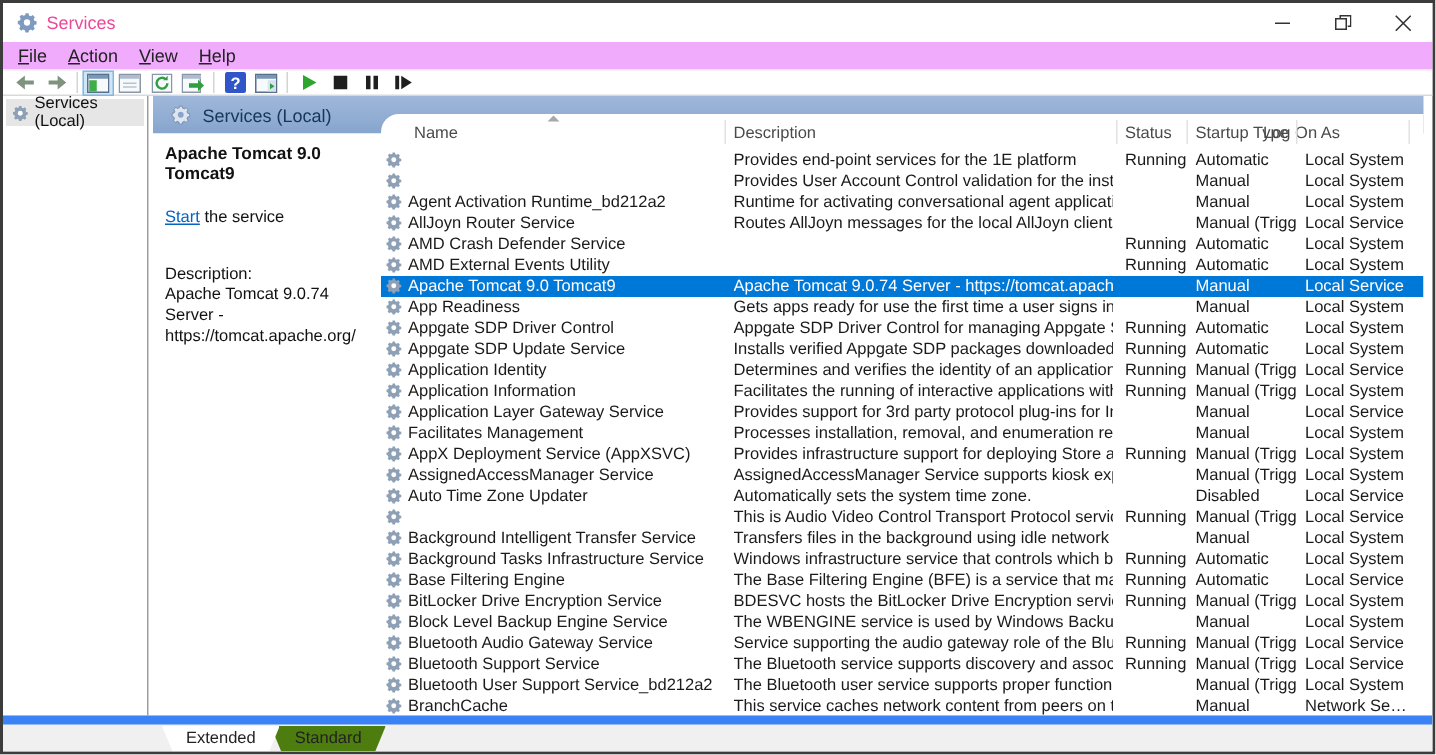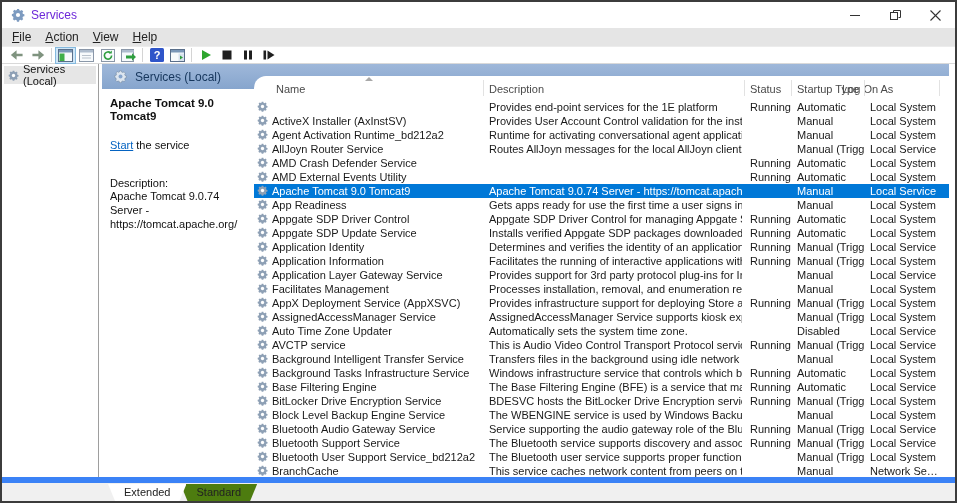--- a/index.html
+++ b/index.html
@@ -2,26 +2,26 @@
 <html><head>
 <meta charset="utf-8">
 <style>
   html,body{margin:0;padding:0;background:#fff;}
   *{box-sizing:border-box;font-family:"Liberation Sans",sans-serif;}
   .window{position:relative;width:957px;height:503px;border:2px solid #3c3c3c;background:#fff;overflow:hidden;}
 
   
   .titlebar{position:absolute;top:0;left:0;right:0;height:26px;background:#fff;display:flex;align-items:center;}
   .titlebar .appicon{margin:0 6px 0 9px;display:flex;}
-  .titlebar .title{font-size:12px;color:#6d28d9;}
+  .titlebar .title{font-size:12px;color:#ec4899;}
   .titlebar .spacer{flex:1;}
   .winbtn{width:40px;height:26px;display:flex;align-items:center;justify-content:center;}
 
   
-  .menubar{position:absolute;top:26px;left:0;right:0;height:19px;background:#e5e5e5;border-bottom:1px solid #ececec;display:flex;align-items:center;padding-left:3px;}
+  .menubar{position:absolute;top:26px;left:0;right:0;height:19px;background:#f0abfc;border-bottom:1px solid #ececec;display:flex;align-items:center;padding-left:3px;}
   .menu-item{font-size:12px;color:#222;padding:1px 7px;}
   .menu-item u{text-decoration:underline;}
 
   
   .toolbar{position:absolute;top:45px;left:0;right:0;height:17px;background:#fff;border-bottom:1px solid #d9d9d9;display:flex;align-items:center;padding-left:4px;}
   .tbtn{width:21px;height:17px;display:flex;align-items:center;justify-content:center;border:1px solid transparent;}
   .tbtn.active{background:#cfe6f7;border:1px solid #84b9de;}
   .tsep{width:1px;height:14px;background:#d4d4d4;margin:0 3px;}
 
   
@@ -244,21 +244,20 @@
     <span class="cell c-start">Automatic</span>
     <span class="cell c-logon">Local System</span>
   </div>
           <div class="row">
     <span class="c-icon">
       <svg width="11" height="11" viewBox="0 0 16 16">
                 <path fill="#8ea0b5" d="M6.8 1h2.4l.3 1.6 1.5.6 1.3-.9 1.7 1.7-.9 1.3.6 1.5 1.6.3v2.4l-1.6.3-.6 1.5.9 1.3-1.7 1.7-1.3-.9-1.5.6-.3 1.6H6.8l-.3-1.6-1.5-.6-1.3.9-1.7-1.7.9-1.3-.6-1.5L1 9.2V6.8l1.6-.3.6-1.5-.9-1.3 1.7-1.7 1.3.9 1.5-.6z"></path>
                 <circle cx="8" cy="8" r="2.4" fill="#fff"></circle>
               </svg>
     </span>
-    <span class="cell c-name">ActiveX Installer (AxInstSV)</span>
     <span class="cell c-desc">Provides User Account Control validation for the installation o…</span>
     <span class="cell c-status"></span>
     <span class="cell c-start">Manual</span>
     <span class="cell c-logon">Local System</span>
   </div>
           <div class="row">
     <span class="c-icon">
       <svg width="11" height="11" viewBox="0 0 16 16">
                 <path fill="#8ea0b5" d="M6.8 1h2.4l.3 1.6 1.5.6 1.3-.9 1.7 1.7-.9 1.3.6 1.5 1.6.3v2.4l-1.6.3-.6 1.5.9 1.3-1.7 1.7-1.3-.9-1.5.6-.3 1.6H6.8l-.3-1.6-1.5-.6-1.3.9-1.7-1.7.9-1.3-.6-1.5L1 9.2V6.8l1.6-.3.6-1.5-.9-1.3 1.7-1.7 1.3.9 1.5-.6z"></path>
                 <circle cx="8" cy="8" r="2.4" fill="#fff"></circle>
@@ -452,21 +451,20 @@
     <span class="cell c-start">Disabled</span>
     <span class="cell c-logon">Local Service</span>
   </div>
           <div class="row">
     <span class="c-icon">
       <svg width="11" height="11" viewBox="0 0 16 16">
                 <path fill="#8ea0b5" d="M6.8 1h2.4l.3 1.6 1.5.6 1.3-.9 1.7 1.7-.9 1.3.6 1.5 1.6.3v2.4l-1.6.3-.6 1.5.9 1.3-1.7 1.7-1.3-.9-1.5.6-.3 1.6H6.8l-.3-1.6-1.5-.6-1.3.9-1.7-1.7.9-1.3-.6-1.5L1 9.2V6.8l1.6-.3.6-1.5-.9-1.3 1.7-1.7 1.3.9 1.5-.6z"></path>
                 <circle cx="8" cy="8" r="2.4" fill="#fff"></circle>
               </svg>
     </span>
-    <span class="cell c-name">AVCTP service</span>
     <span class="cell c-desc">This is Audio Video Control Transport Protocol service</span>
     <span class="cell c-status">Running</span>
     <span class="cell c-start">Manual (Trigg…</span>
     <span class="cell c-logon">Local Service</span>
   </div>
           <div class="row">
     <span class="c-icon">
       <svg width="11" height="11" viewBox="0 0 16 16">
                 <path fill="#8ea0b5" d="M6.8 1h2.4l.3 1.6 1.5.6 1.3-.9 1.7 1.7-.9 1.3.6 1.5 1.6.3v2.4l-1.6.3-.6 1.5.9 1.3-1.7 1.7-1.3-.9-1.5.6-.3 1.6H6.8l-.3-1.6-1.5-.6-1.3.9-1.7-1.7.9-1.3-.6-1.5L1 9.2V6.8l1.6-.3.6-1.5-.9-1.3 1.7-1.7 1.3.9 1.5-.6z"></path>
                 <circle cx="8" cy="8" r="2.4" fill="#fff"></circle>

